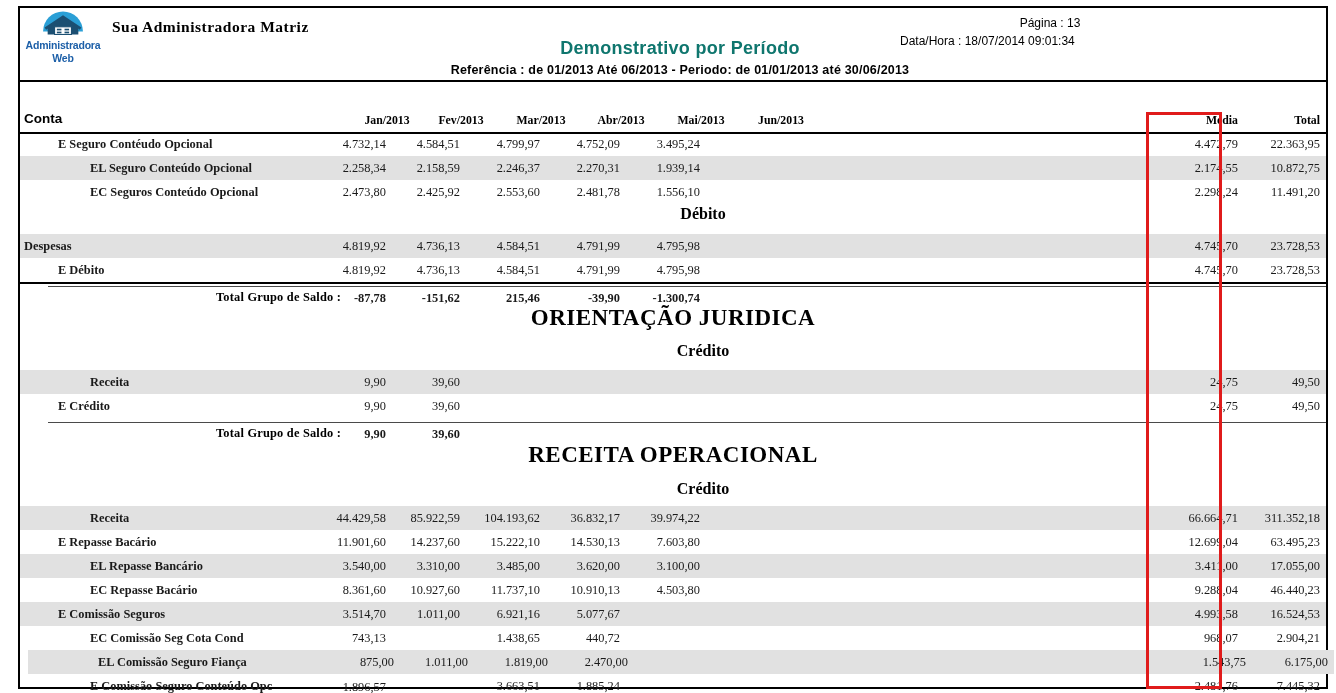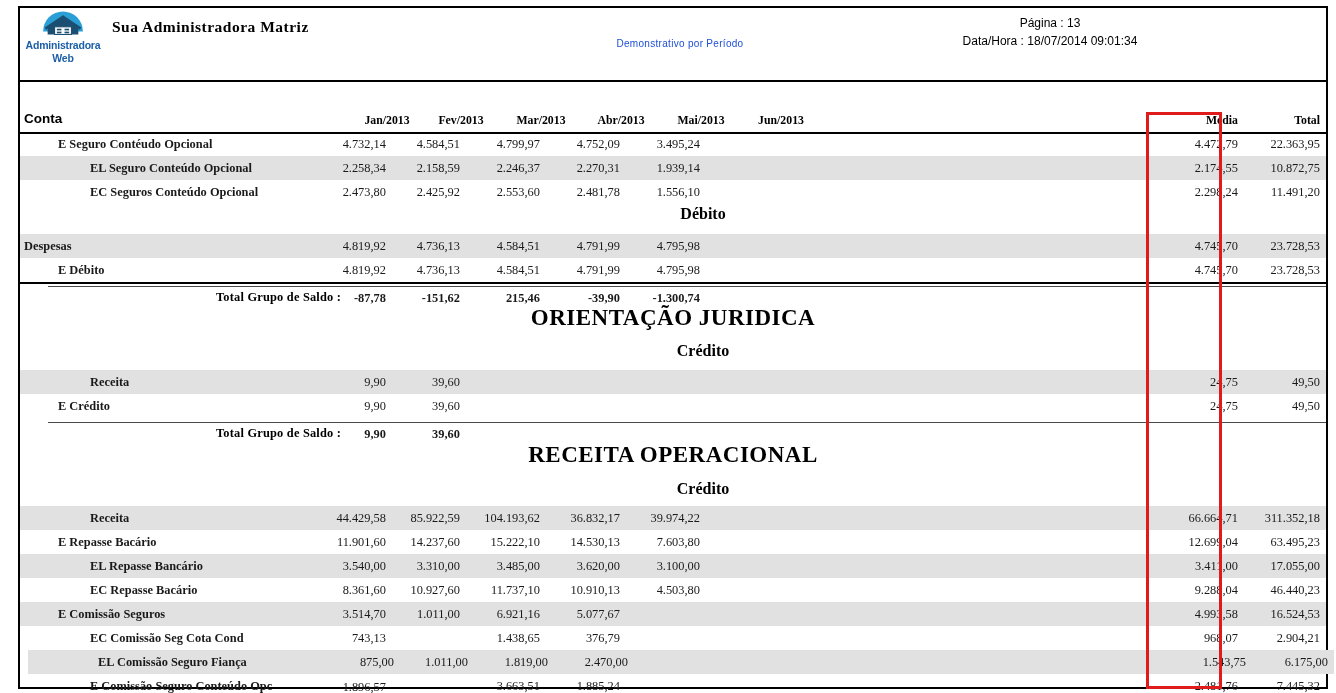--- a/index.html
+++ b/index.html
@@ -74,24 +74,24 @@
     font-size: 15.5px;
     letter-spacing: 0.5px;
     color: #000;
   }
   .doc-title {
     position: absolute;
     left: 380px; top: 30px;
     width: 560px;
     text-align: center;
     font-family: "Liberation Sans", sans-serif;
-    font-weight: normal;
-    font-size: 10px;
+    font-weight: bold;
+    font-size: 18px;
     letter-spacing: 0.3px;
-    color: #1d4ed8;
+    color: #0f766e;
   }
   .doc-ref {
     position: absolute;
     left: 280px; top: 55px;
     width: 760px;
     text-align: center;
     font-family: "Liberation Sans", sans-serif;
     font-weight: bold;
     font-size: 12.5px;
     letter-spacing: 0.2px;
@@ -103,21 +103,21 @@
     width: 260px;
     text-align: center;
     font-family: "Liberation Sans", sans-serif;
     font-size: 12px;
     color: #000;
   }
   .meta-date {
     position: absolute;
     left: 880px; top: 26px;
     width: 300px;
-    text-align: center;
+    text-align: left;
     font-family: "Liberation Sans", sans-serif;
     font-size: 12px;
     color: #000;
   }
 
   
   .empresa-band {
     position: absolute;
     left: 20px; top: 82px;
     width: 1306px;
@@ -284,20 +284,21 @@
         <rect x="32" y="22.5" width="6" height="2.2" fill="#1b4f72"></rect>
         <rect x="22" y="26.3" width="6" height="2.2" fill="#1b4f72"></rect>
         <rect x="32" y="26.3" width="6" height="2.2" fill="#1b4f72"></rect>
       </svg>
       <div class="logo-text1">Administradora</div>
       <div class="logo-text2">Web</div>
     </div>
 
     <div class="company-title">Sua Administradora Matriz</div>
     <div class="doc-title">Demonstrativo por Período</div>
+    <div class="doc-ref">Referência : de 01/2013 Até 06/2013 -  Periodo: de 01/01/2013 até 30/06/2013</div>
     <div class="meta-page">Página : 13</div>
     <div class="meta-date">Data/Hora : 18/07/2014 09:01:34</div>
   </div>
 
 
   <div class="table-wrap">
 
     <div class="hdr-row">
       <span class="hdr-conta">Conta</span>
       <span class="hdr-mon" style="left:330px;">Jan/2013</span>
@@ -434,21 +435,21 @@
           <span class="cell num c-fev" style="top: 5px;">1.011,00</span>
           <span class="cell num c-mar" style="top: 5px;">6.921,16</span>
           <span class="cell num c-abr" style="top: 5px;">5.077,67</span>
           <span class="cell num c-med" style="top: 5px;">4.993,58</span>
           <span class="cell num c-tot" style="top: 5px;">16.524,53</span>
         </div>
         <div class="grid-row" style="top: 516px;">
           <span class="cell acct bold" style="left: 70px; top: 5px;">EC Comissão Seg Cota Cond</span>
           <span class="cell num c-jan" style="top: 5px;">743,13</span>
           <span class="cell num c-mar" style="top: 5px;">1.438,65</span>
-          <span class="cell num c-abr" style="top: 5px;">376,79</span>
+          <span class="cell num c-abr" style="top: 5px;">440,72</span>
           <span class="cell num c-med" style="top: 5px;">968,07</span>
           <span class="cell num c-tot" style="top: 5px;">2.904,21</span>
         </div>
         <div class="grid-row shaded" style="top: 540px; margin-left: 8px;">
           <span class="cell acct bold" style="left: 70px; top: 5px;">EL Comissão Seguro Fiança</span>
           <span class="cell num c-jan" style="top: 5px;">875,00</span>
           <span class="cell num c-fev" style="top: 5px;">1.011,00</span>
           <span class="cell num c-mar" style="top: 5px;">1.819,00</span>
           <span class="cell num c-abr" style="top: 5px;">2.470,00</span>
           <span class="cell num c-med" style="top: 5px;">1.543,75</span>

